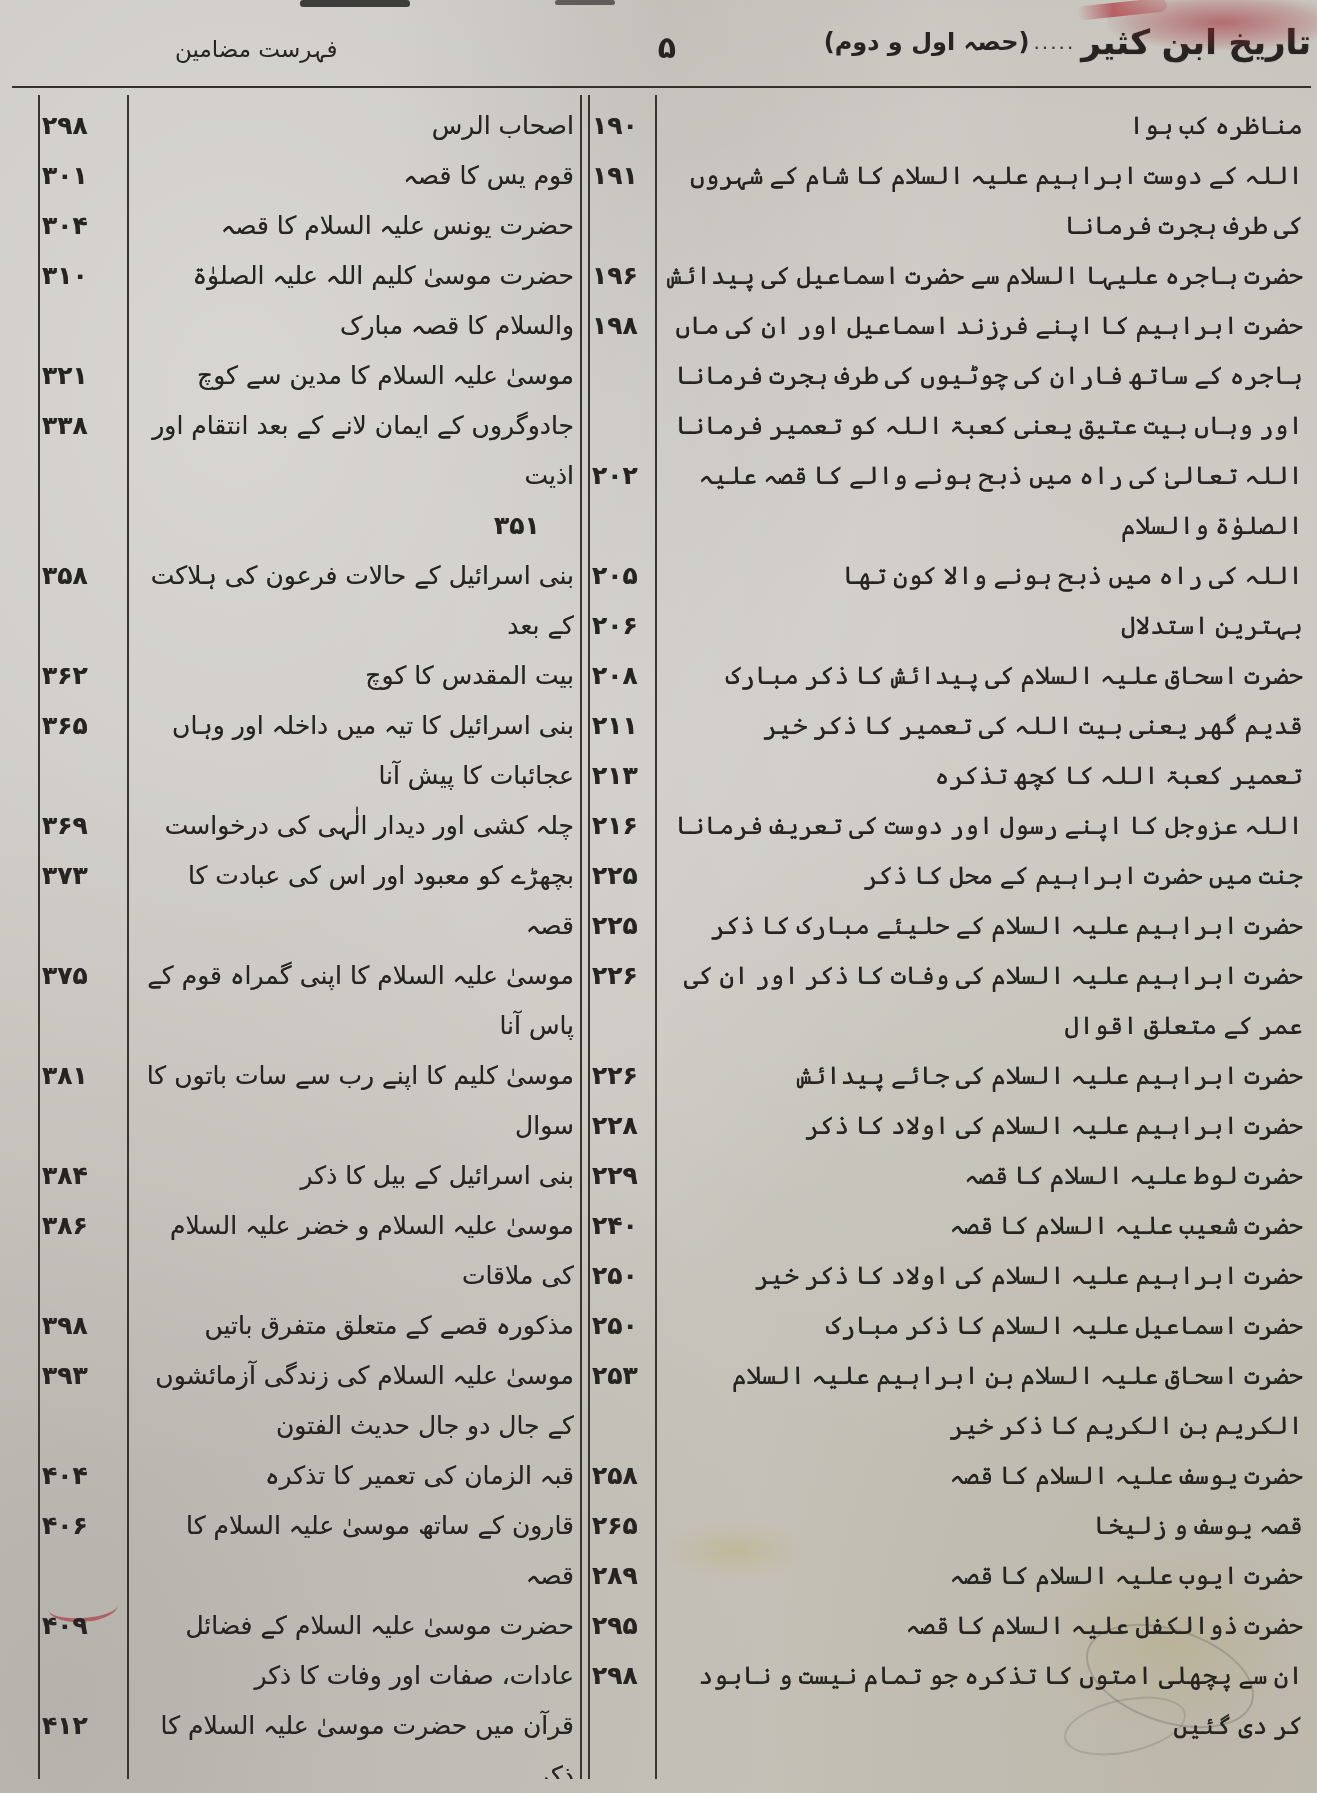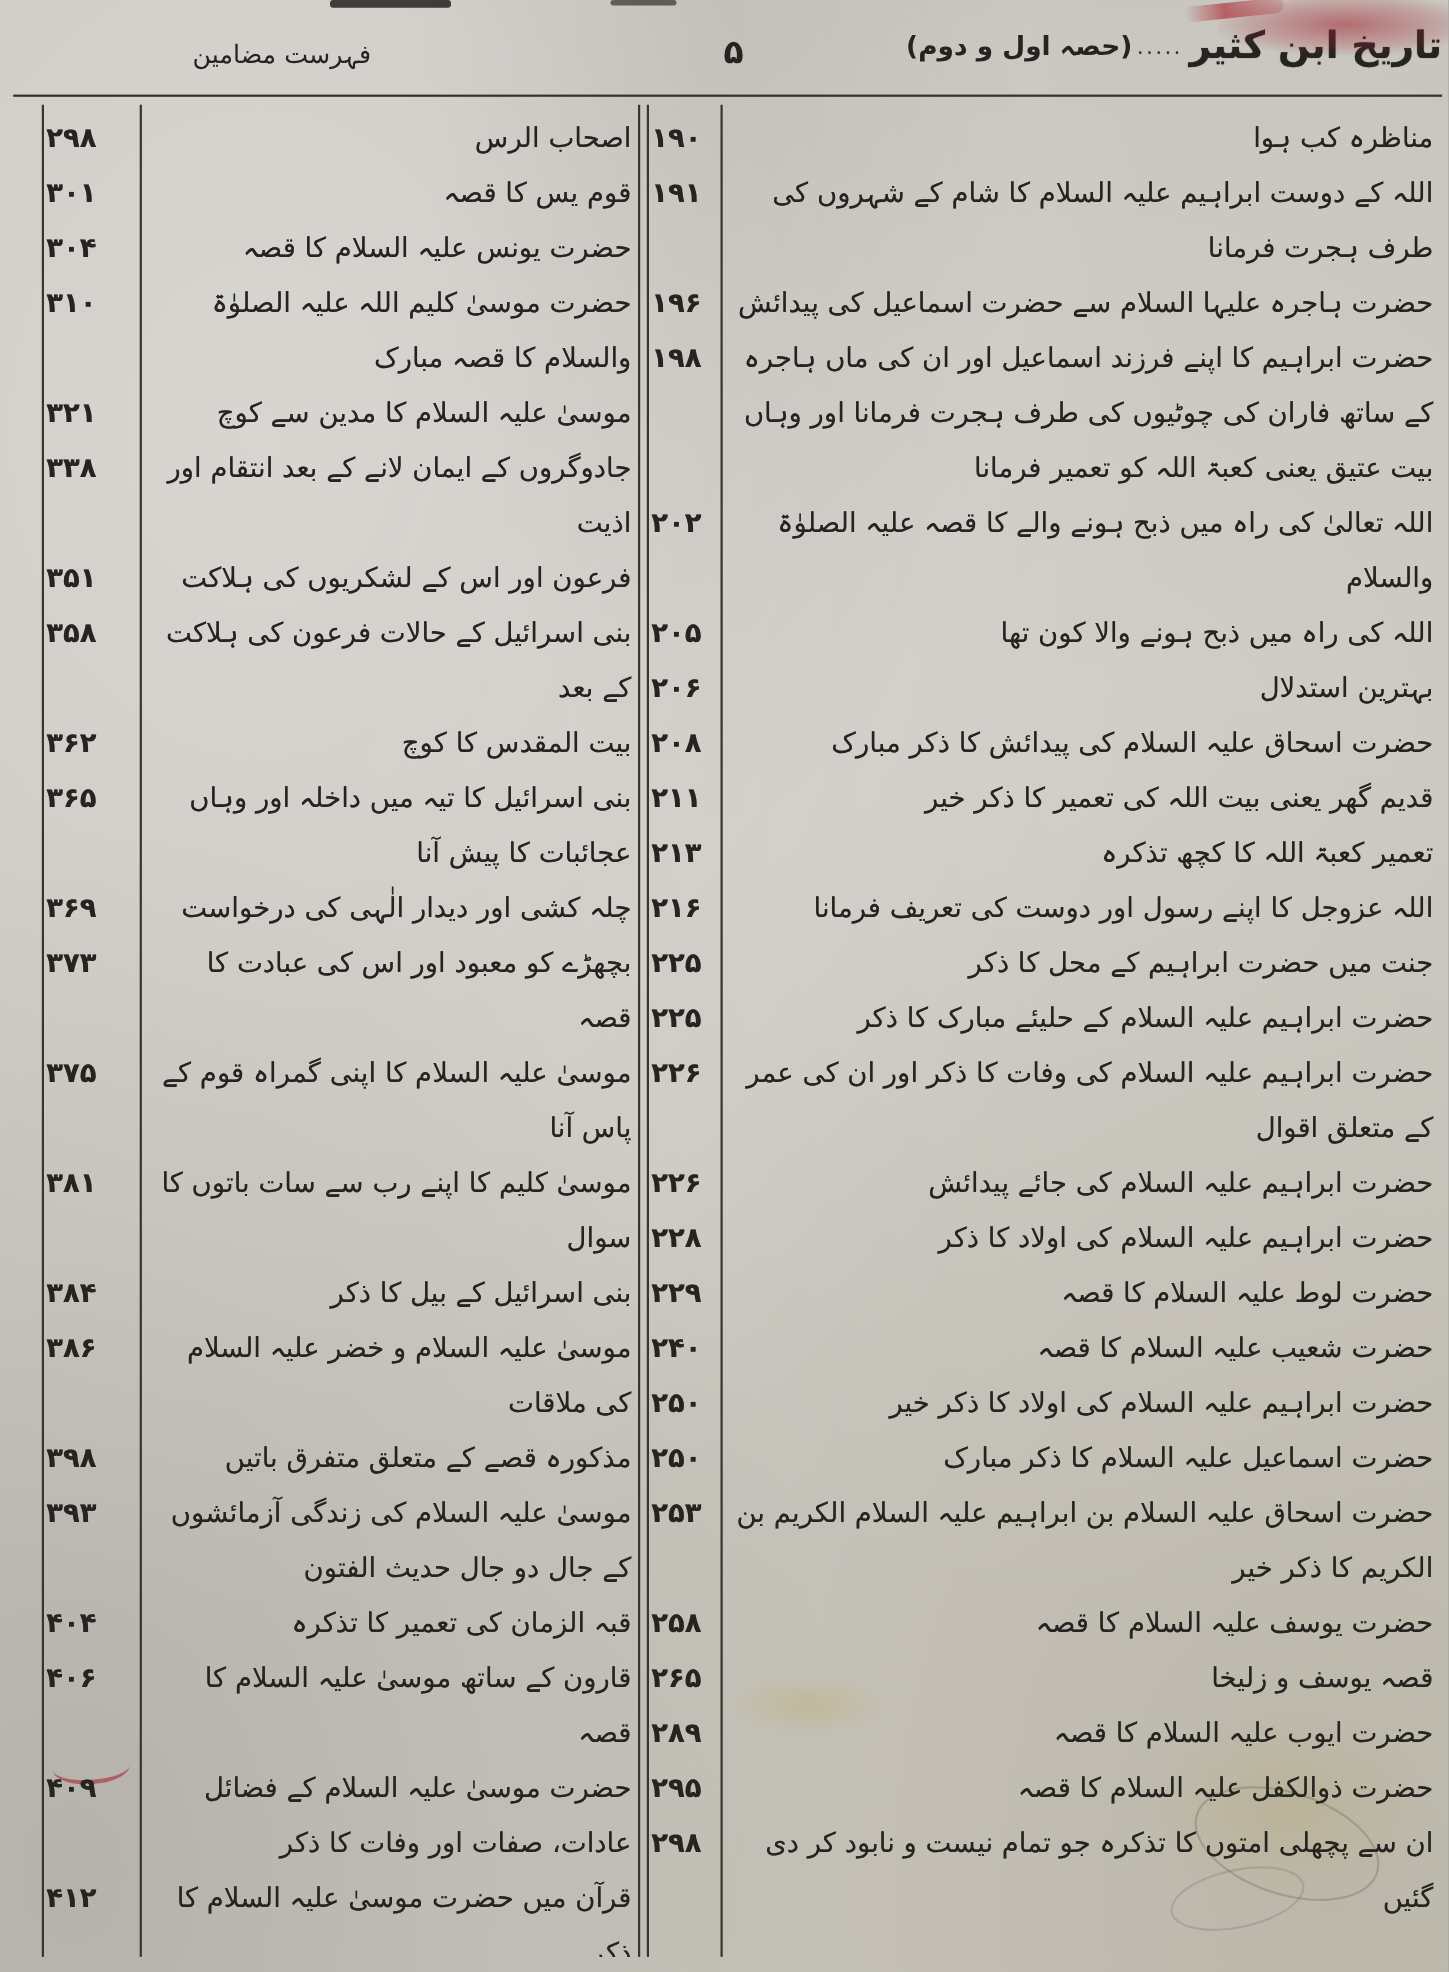--- a/index.html
+++ b/index.html
@@ -105,21 +105,21 @@
   .group-right{left:564px; right:0;}
   .row{display:flex; direction:rtl; align-items:flex-start;}
   .row .t{
     flex:1 1 auto;
     font-size:25px; line-height:50px;
     text-align:right;
     padding-left:10px;
     text-shadow:0 0 .6px rgba(0,0,0,.45);
   }
   .group-left .row .t{padding-right:4px;text-align:right;}
-  .group-right .row .t{padding-right:8px;}
+  .group-right .row .t{padding-right:8px;font-family:Liberation Serif, serif;}
   .row .n{
     flex:0 0 auto;
     font-size:25px; font-weight:bold; line-height:50px;
     text-align:left;
     text-shadow:0 0 .6px rgba(0,0,0,.45);
   }
   .group-left .row .n{width:84px;}
   .group-right .row .n{width:62px;}
 </style>
 </head>
@@ -172,21 +172,20 @@
         </div>
         <div class="row">
           <div class="t">موسیٰ علیہ السلام کا مدین سے کوچ</div>
           <div class="n">۳۲۱</div>
         </div>
         <div class="row">
           <div class="t">جادوگروں کے ایمان لانے کے بعد انتقام اور اذیت</div>
           <div class="n">۳۳۸</div>
         </div>
         <div class="row">
-          <div class="t">فرعون اور اس کے لشکریوں کی ہلاکت</div>
           <div class="n">۳۵۱</div>
         </div>
         <div class="row">
           <div class="t">بنی اسرائیل کے حالات فرعون کی ہلاکت کے بعد</div>
           <div class="n">۳۵۸</div>
         </div>
         <div class="row">
           <div class="t">بیت المقدس کا کوچ</div>
           <div class="n">۳۶۲</div>
         </div>

